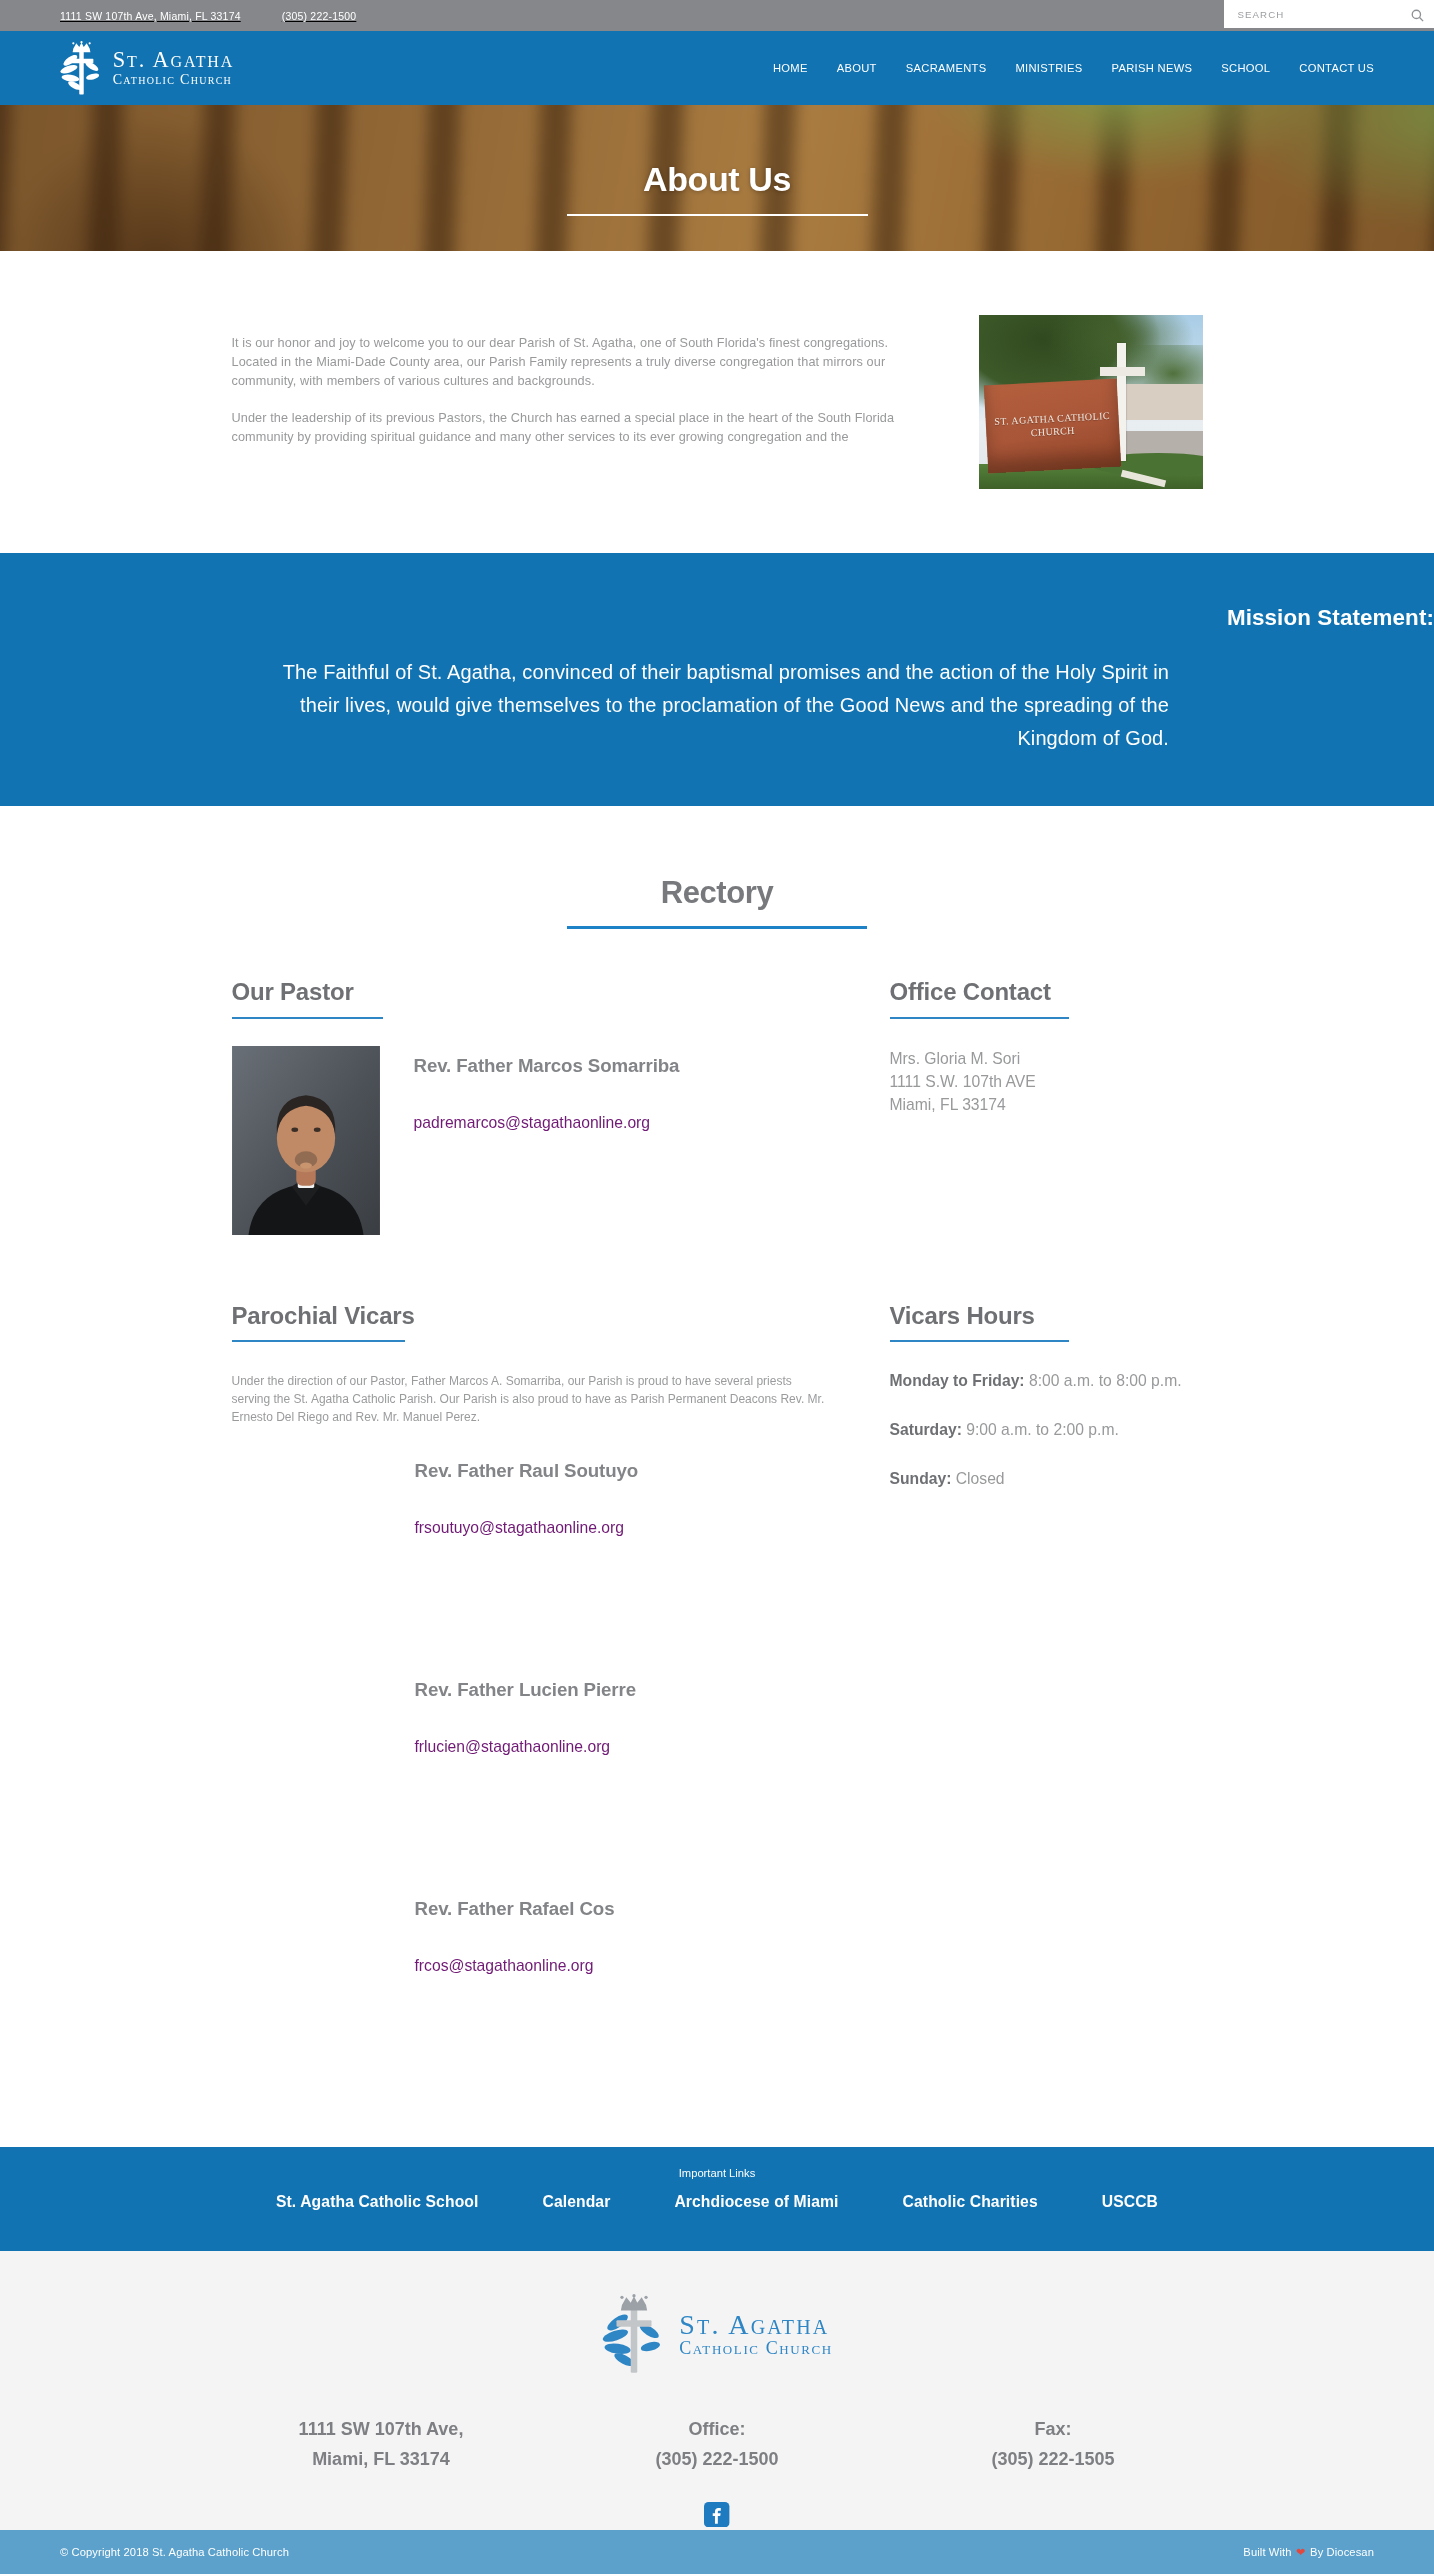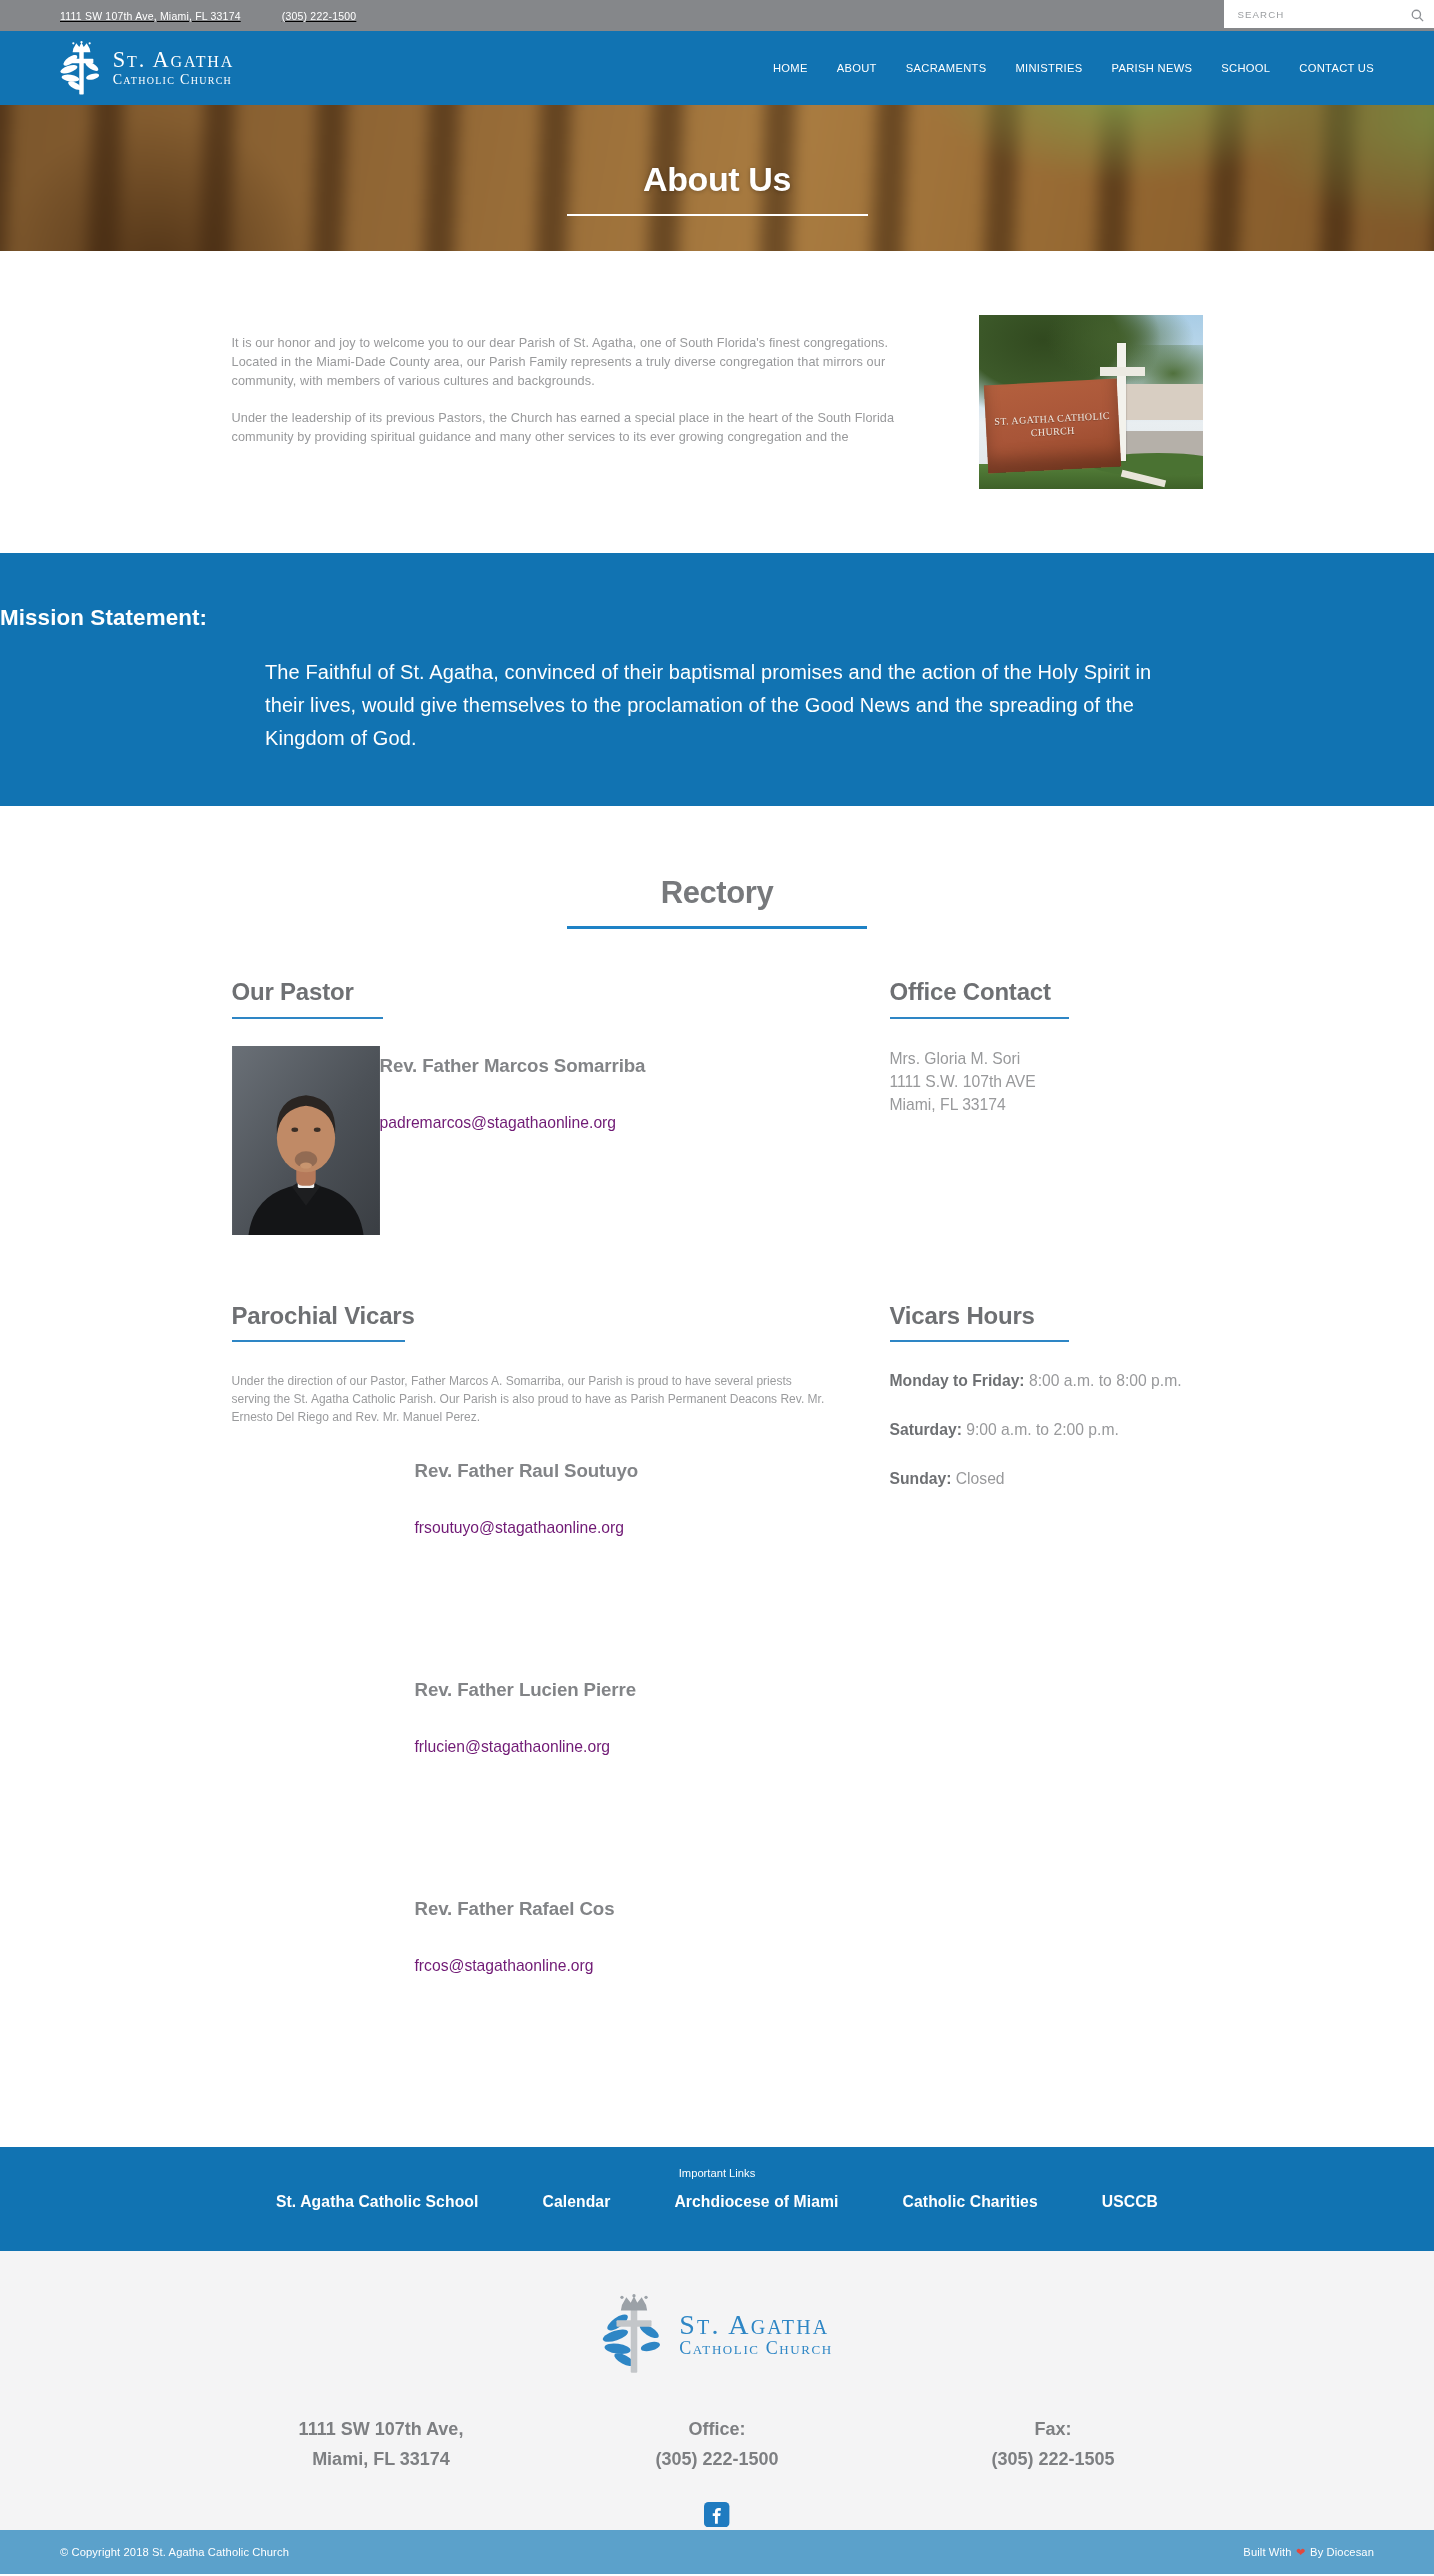--- a/index.html
+++ b/index.html
@@ -55,36 +55,36 @@
   .cp-road { position:absolute; right:0; bottom:19.4px; width:90px; height:39px; background:#b5b0a9; }
   .cp-grass { position:absolute; left:0; right:0; bottom:0; height:25.4px; background:linear-gradient(#55803a, #3e6128); }
   .cp-grass2 { position:absolute; left:112px; bottom:13.4px; width:134px; height:22.4px; border-radius:50%; background:#4a7232; }
   .cp-cross-v { position:absolute; left:138px; top:28px; width:9.7px; height:118px; background:#f3f2ec; box-shadow:0.7px 0 1.5px rgba(0,0,0,.25); }
   .cp-cross-h { position:absolute; left:121px; top:52px; width:45px; height:9px; background:#eceae2; }
   .cp-sign { position:absolute; left:7.5px; top:67px; width:133px; height:88px; background:linear-gradient(170deg, #b4603e 0%, #a85538 55%, #934628 100%); transform:rotate(-3deg); box-shadow:inset 0 -13.4px 15px rgba(0,0,0,.25); display:flex; align-items:center; justify-content:center; padding:0 6px; }
   .cp-sign-text { color:#f5ede4; font-family:"Liberation Serif", serif; font-size:10px; letter-spacing:0.4px; text-align:center; line-height:12.7px; text-shadow:0 0.7px 0.7px rgba(0,0,0,.35); }
   .cp-signpost { position:absolute; left:142px; bottom:7.5px; width:45px; height:6.7px; background:#e8e5da; transform:rotate(14deg); }
 
   
-  .mission { height:253px; background:#1173b2; text-align:left; }
+  .mission { height:253px; background:#1173b2; text-align:right; }
   .mission-heading { color:#ffffff; font-size:22.4px; font-weight:bold; padding-top:52px; letter-spacing:0.1px; }
   .mission-body { color:#ffffff; width:904px; margin:25.4px auto 0; font-size:20px; line-height:33px; letter-spacing:0.1px; }
 
   
   .rectory { height:1341px; overflow:hidden; }
   .rectory-inner { width:971px; margin:0 auto; padding-top:69px; }
   .rectory-title { text-align:center; color:#77797c; font-size:31px; font-weight:bold; letter-spacing:-0.4px; }
   .rectory-underline { width:300px; height:3px; background:#1e82c6; margin:15px auto 0; }
   .rect-grid { display:grid; grid-template-columns:658px 313px; margin-top:49px; }
   .col-heading { color:#6e7073; font-size:24px; font-weight:bold; letter-spacing:-0.2px; }
   .col-underline { height:2.2px; background:#2e86c5; margin-top:10.5px; }
   .u-pastor { width:151px; } .u-contact { width:179px; } .u-vicars { width:173px; } .u-hours { width:179px; }
   .pastor-row { display:flex; margin-top:27px; }
   .pastor-photo { width:148px; height:189px; flex:none; }
-  .pastor-info { padding-top:9px; }
+  .pastor-info { margin-left:34px; padding-top:9px; }
   .person-name { color:#828487; font-size:18.7px; font-weight:bold; letter-spacing:-0.1px; }
   .person-email { display:block; color:#701a75; font-size:15.7px; margin-top:37px; }
   .contact-block { margin-top:28px; color:#98999b; font-size:15.7px; line-height:23px; }
   .contact-tel { margin-top:21px; }
   .contact-tel div { line-height:23px; font-size:15.7px; color:#98999b; }
   .lbl { font-weight:bold; color:#6e7073; }
   .row2 { margin-top:67px; }
   .vicars-text { margin-top:30px; width:594px; color:#9a9b9d; font-size:12px; line-height:18px; }
   .vicar { padding-left:183px; margin-top:34px; margin-bottom:142px; }
   .vicar:last-child { margin-bottom:0; }

